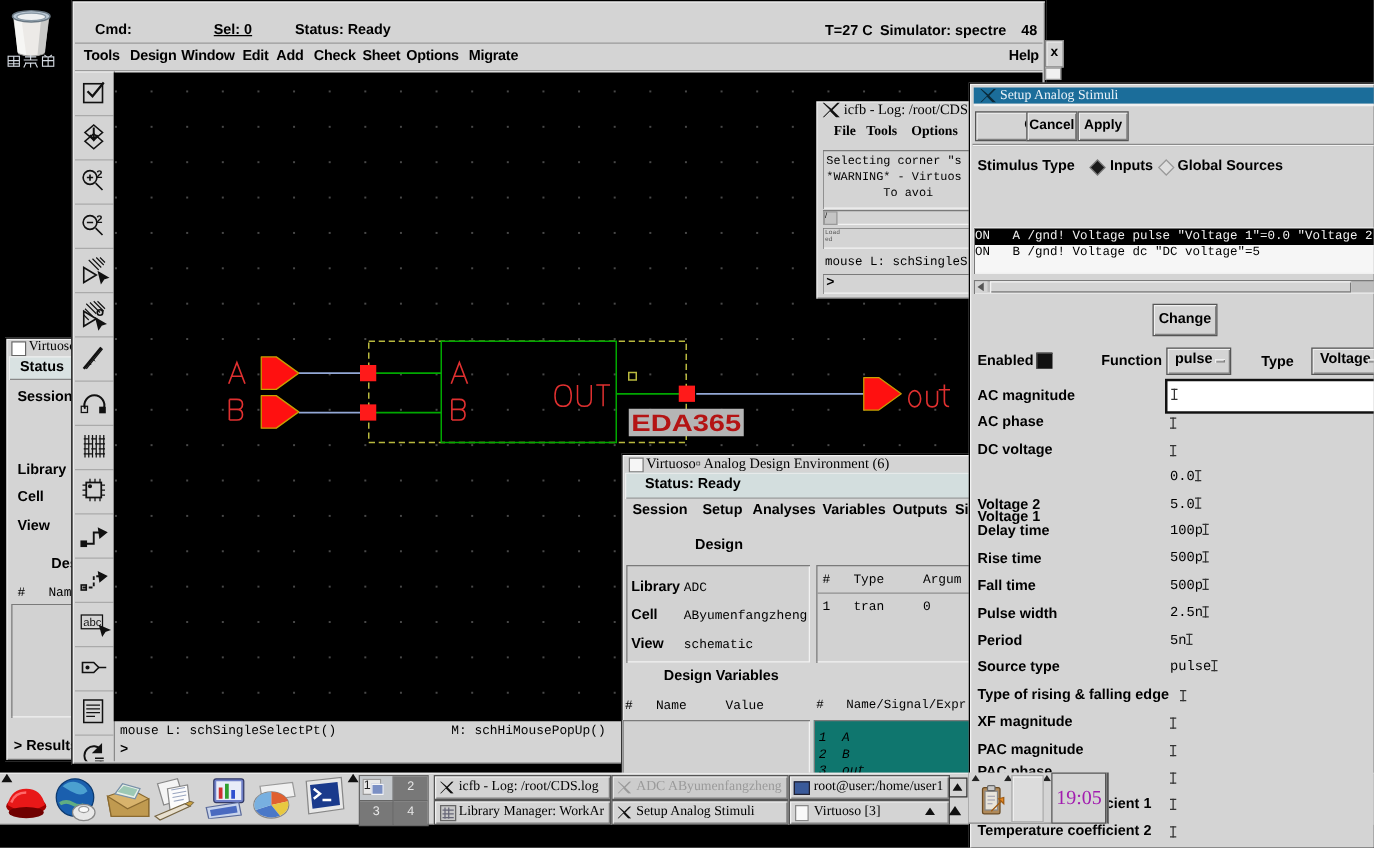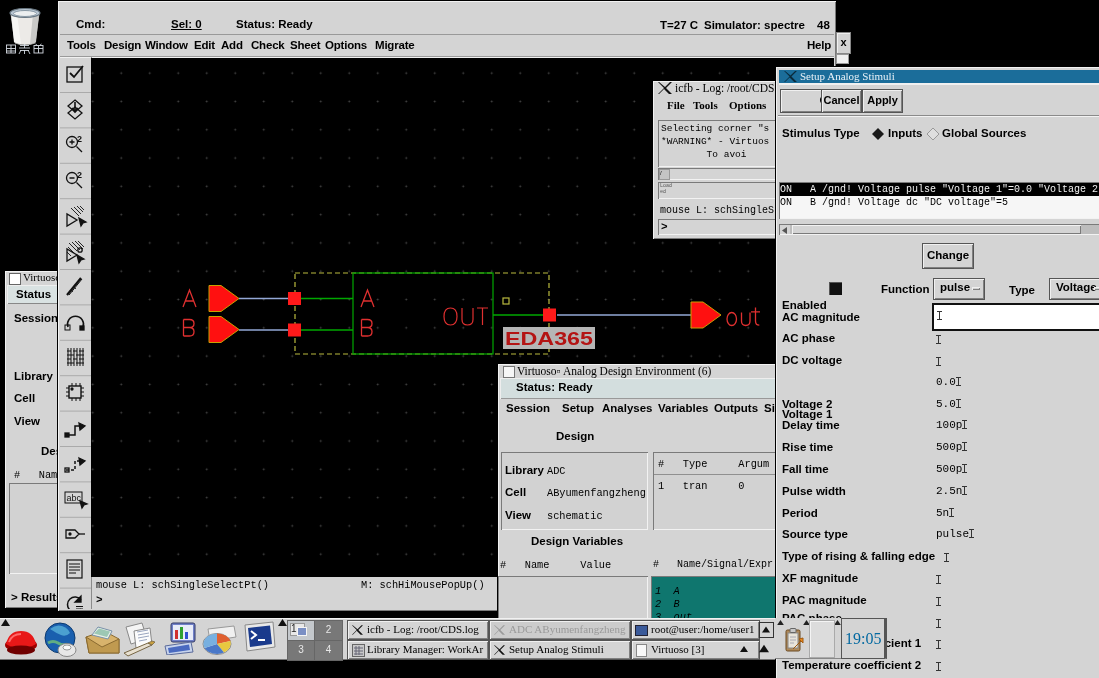--- a/index.html
+++ b/index.html
@@ -436,21 +436,21 @@
   </div>
 
   <div class="abs sunk" style="left:3px;top:157px;width:327px;height:11px;background:#bdbdbd;">
     <span class="abs" style="left:1px;top:1px;width:10px;height:9px;background:#d4d4d4;"><svg width="10" height="9">
             <path d="M7 1L2 4.5L7 8z" fill="#555"></path>
           </svg></span>
     <span class="abs raise" style="left:13px;top:1px;width:289px;height:9px;background:#d4d4d4;"></span>
   </div>
   <div class="btn" style="left:146px;top:176px;width:50px;height:24px;font-size:11.5px;line-height:23px;">Change</div>
 
-  <div class="abs b" style="left:6px;top:216px;font-size:11.5px;margin-top:16px;">Enabled</div>
+  <div class="abs b" style="left:6px;top:216px;font-size:11.5px;">Enabled</div>
   <div class="abs" style="left:53px;top:215px;width:13px;height:13px;background:#111;box-shadow:inset 1px 1px 0 #555;"></div>
   <div class="abs b" style="left:105px;top:216px;font-size:11.5px;">Function</div>
   <div class="btn" style="left:157px;top:211px;width:50px;height:20px;text-align:left;font-size:11.5px;">
     <span class="abs" style="left:6px;top:2px;">pulse</span>
     <span class="abs" style="left:38px;top:8px;width:8px;height:3px;background:#d4d4d4;box-shadow:inset 1px 1px 0 #f0f0f0,inset -1px -1px 0 #808080;"></span>
   </div>
   <div class="abs b" style="left:233px;top:217px;font-size:11.5px;">Type</div>
   <div class="btn" style="left:273px;top:211px;width:57px;height:20px;text-align:left;font-size:11.5px;">
     <span class="abs" style="left:6px;top:2px;">Voltage</span>
         <span class="abs" style="left:44px;top:8px;width:8px;height:3px;background:#d4d4d4;box-shadow:inset 1px 1px 0 #f0f0f0,inset -1px -1px 0 #808080;"></span>
@@ -507,16 +507,16 @@
 
   <svg class="abs" style="left:9px;top:10px;" width="20" height="25" viewBox="0 0 20 25">
     <rect x="2" y="2" width="14" height="21" rx="1.5" fill="#b08a5a" stroke="#6a4a22" stroke-width="1"></rect>
     <rect x="4" y="5" width="10" height="15" fill="#e8e4da" stroke="#888"></rect>
     <rect x="6" y="0.5" width="6" height="4" rx="1" fill="#c8c8c8" stroke="#666"></rect>
     <path d="M6 9h6M6 12h6M6 15h4" stroke="#99a" stroke-width="0.8"></path>
     <path d="M9 21 L17 13 L15 11 L19 10 L19 15 L17 13" fill="#e88820" stroke="#a05a10" stroke-width="1"></path>
   </svg>
   <div class="abs" style="left:34px;top:2px;width:24px;height:36px;background:#dcdcdc;border:1px solid #aaa;box-shadow:inset 1px 1px 0 #f4f4f4;"></div>
   <div class="abs" style="left:66px;top:0px;width:42px;height:39px;background:#d4d4d4;border:1px solid #555;">
-    <span class="abs serif" style="left:3px;top:11px;font-size:16px;color:#0369a1;">19:05</span>
+    <span class="abs serif" style="left:3px;top:11px;font-size:16px;color:#a21caf;">19:05</span>
   </div>
 </div>
 
 </div>
 </body></html>

